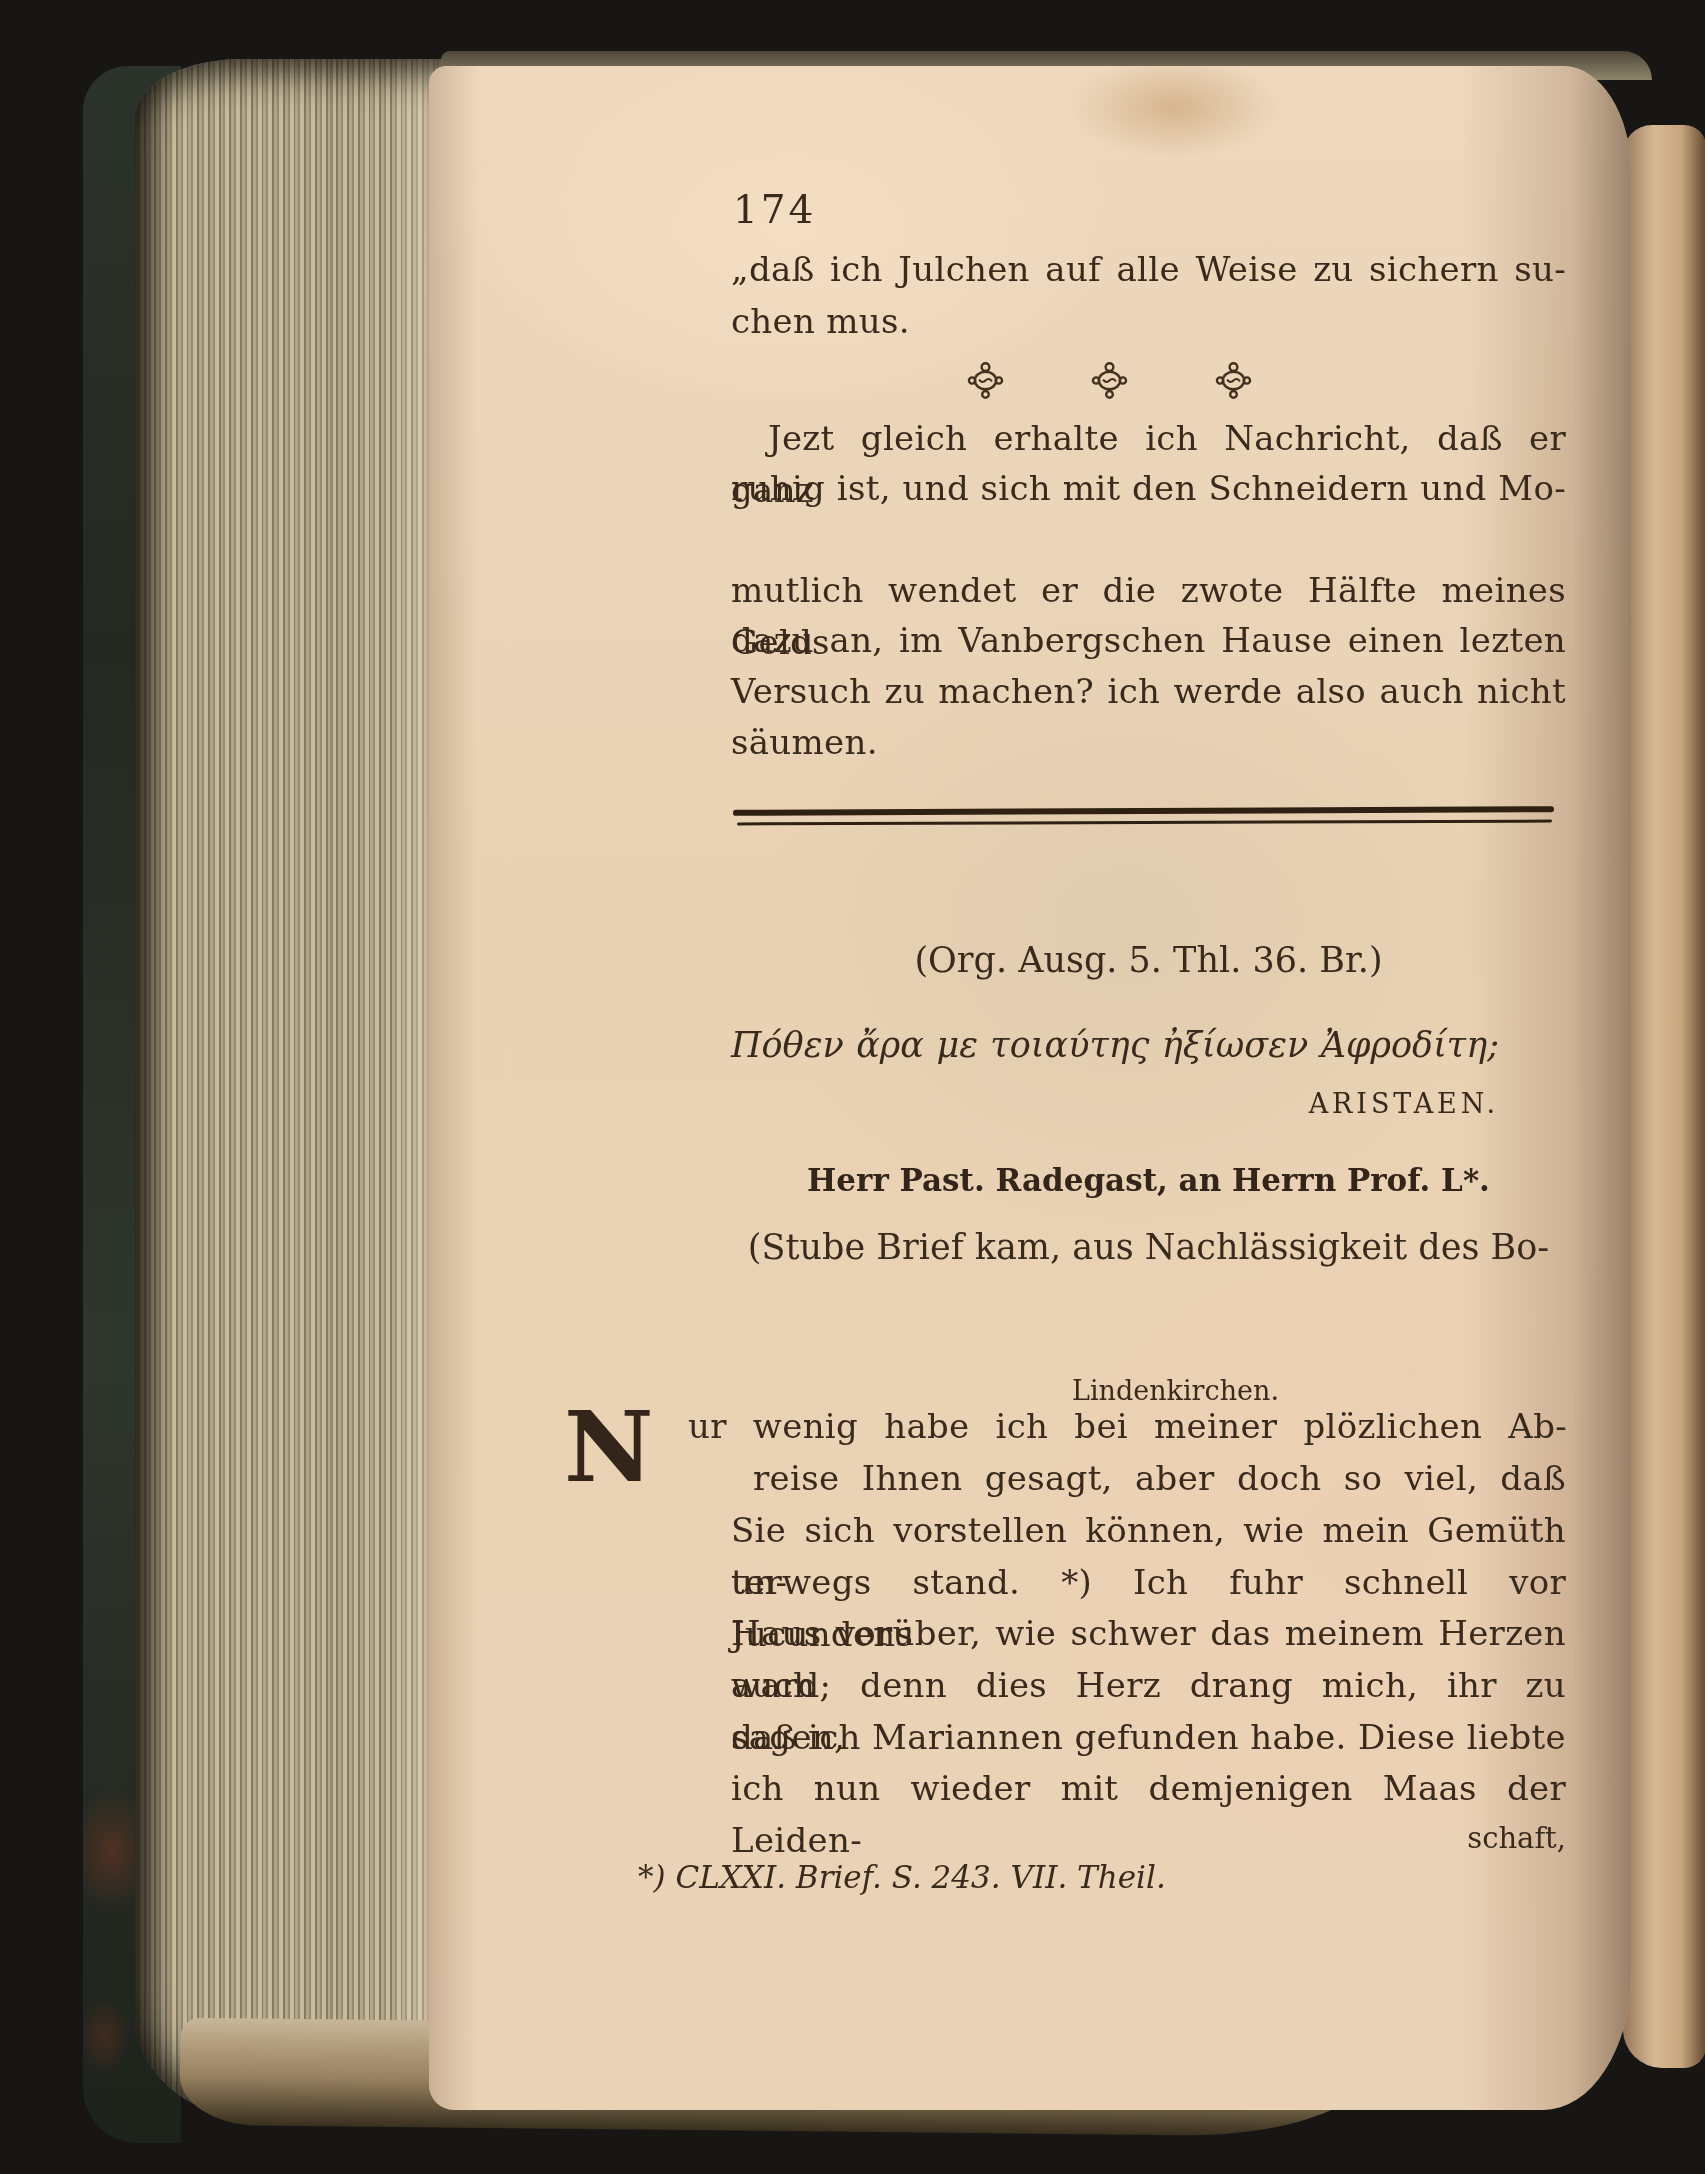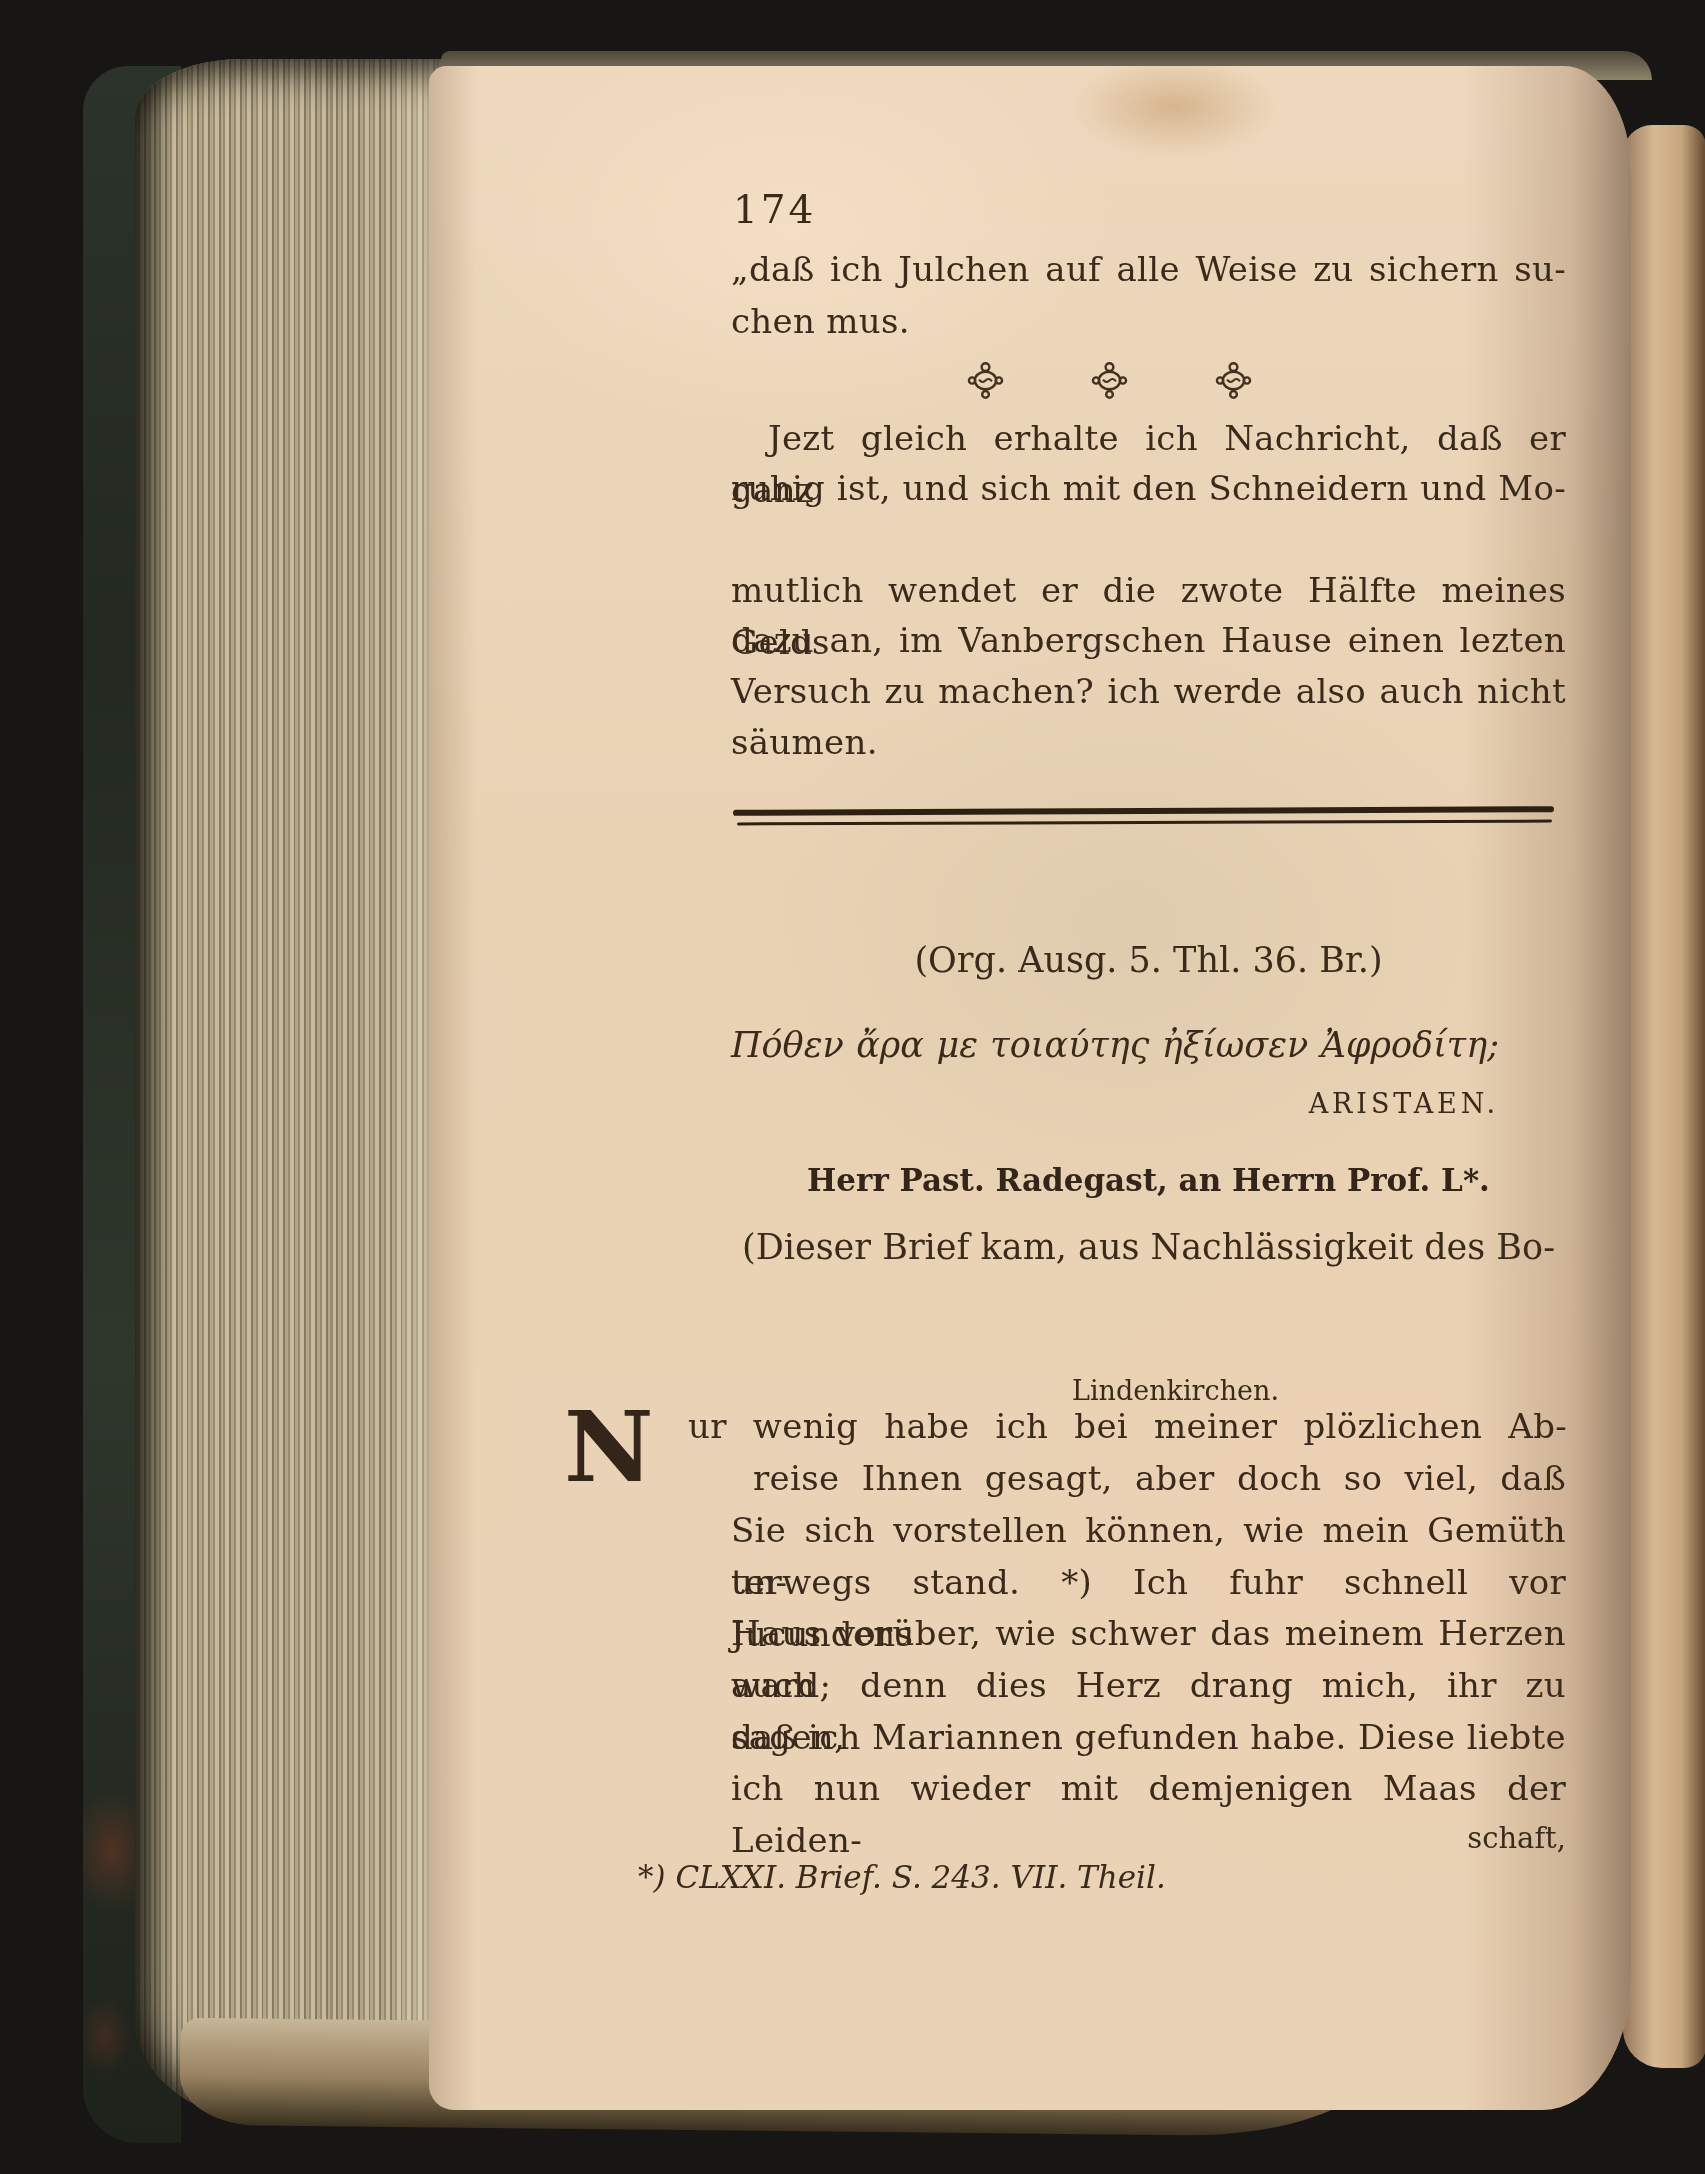--- a/index.html
+++ b/index.html
@@ -125,21 +125,21 @@
 
   <div class="rule" style="left:733px;top:808px;width:821px;height:5.9px;transform:rotate(-.25deg);"></div>
   <div class="rule" style="left:737px;top:821px;width:815px;height:2.9px;transform:rotate(-.2deg);"></div>
 
   <div class="txt subtitle center" style="left:731px;top:938px;width:835px;">(Org. Ausg. 5. Thl. 36. Br.)</div>
 
   <div class="txt greek just" style="left:731px;top:1022px;width:768px;">Πόθεν ἄρα με τοιαύτης ἠξίωσεν Ἀφροδίτη;</div>
   <div class="txt attrib right" style="left:731px;top:1086px;width:768px;">ARISTAEN.</div>
 
   <div class="txt letterhead center" style="left:731px;top:1155px;width:835px;">Herr Past. Radegast, an Herrn Prof. L*.</div>
-  <div class="txt note center" style="left:731px;top:1223px;width:835px;">(Dieser Brief kam, aus Nachlässigkeit des Bo-</div>
+  <div class="txt note center" style="left:731px;top:1223px;width:835px;">(Stube Brief kam, aus Nachlässigkeit des Bo-</div>
 
   <div class="txt dateline right" style="left:708px;top:1373px;width:571px;">Lindenkirchen.</div>
 
   <div class="txt dropcap" style="left:564px;top:1393px;">N</div>
   <div class="txt tl just" style="left:688px;top:1400px;width:879px;">ur wenig habe ich bei meiner plözlichen Ab-</div>
   <div class="txt tl just" style="left:753px;top:1452px;width:813px;">reise Ihnen gesagt, aber doch so viel, daß</div>
   <div class="txt tl just" style="left:731px;top:1504px;width:835px;">Sie sich vorstellen können, wie mein Gemüth un-</div>
   <div class="txt tl just" style="left:731px;top:1556px;width:835px;">terwegs stand. *) Ich fuhr schnell vor Jucundens</div>
   <div class="txt tl just" style="left:731px;top:1607px;width:835px;">Haus vorüber, wie schwer das meinem Herzen auch</div>
   <div class="txt tl just" style="left:731px;top:1659px;width:835px;">ward; denn dies Herz drang mich, ihr zu sagen,</div>

